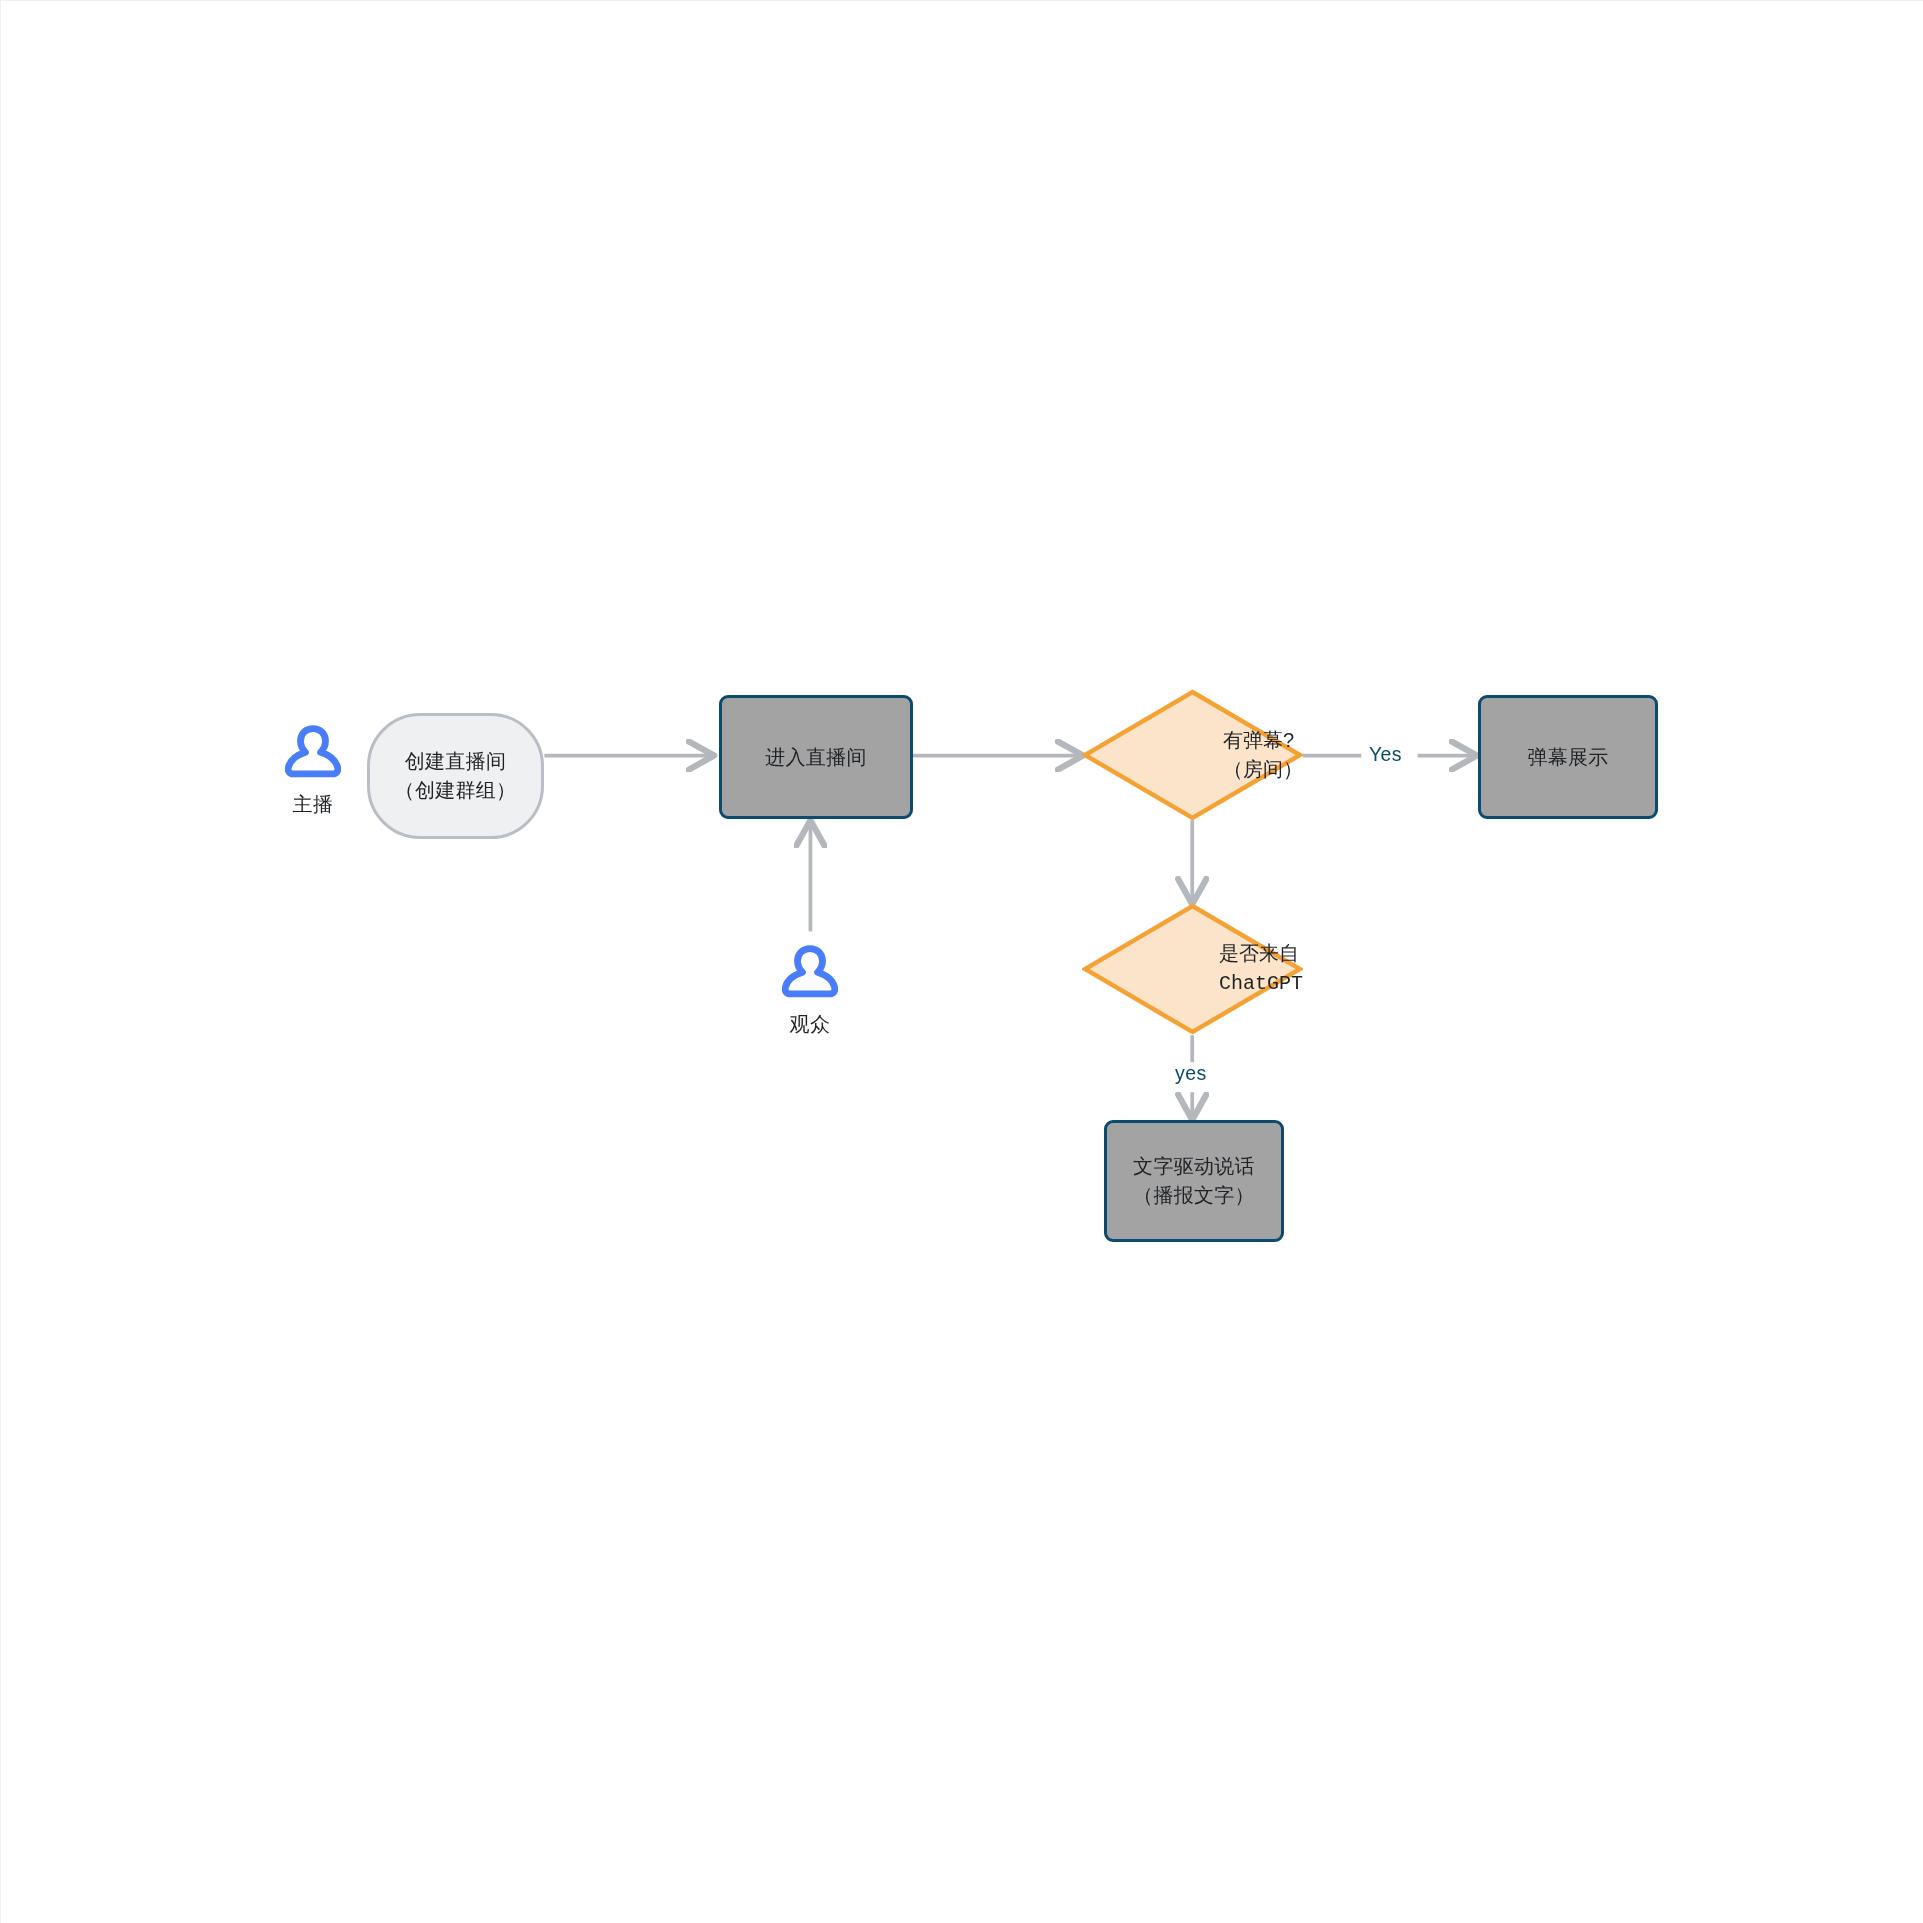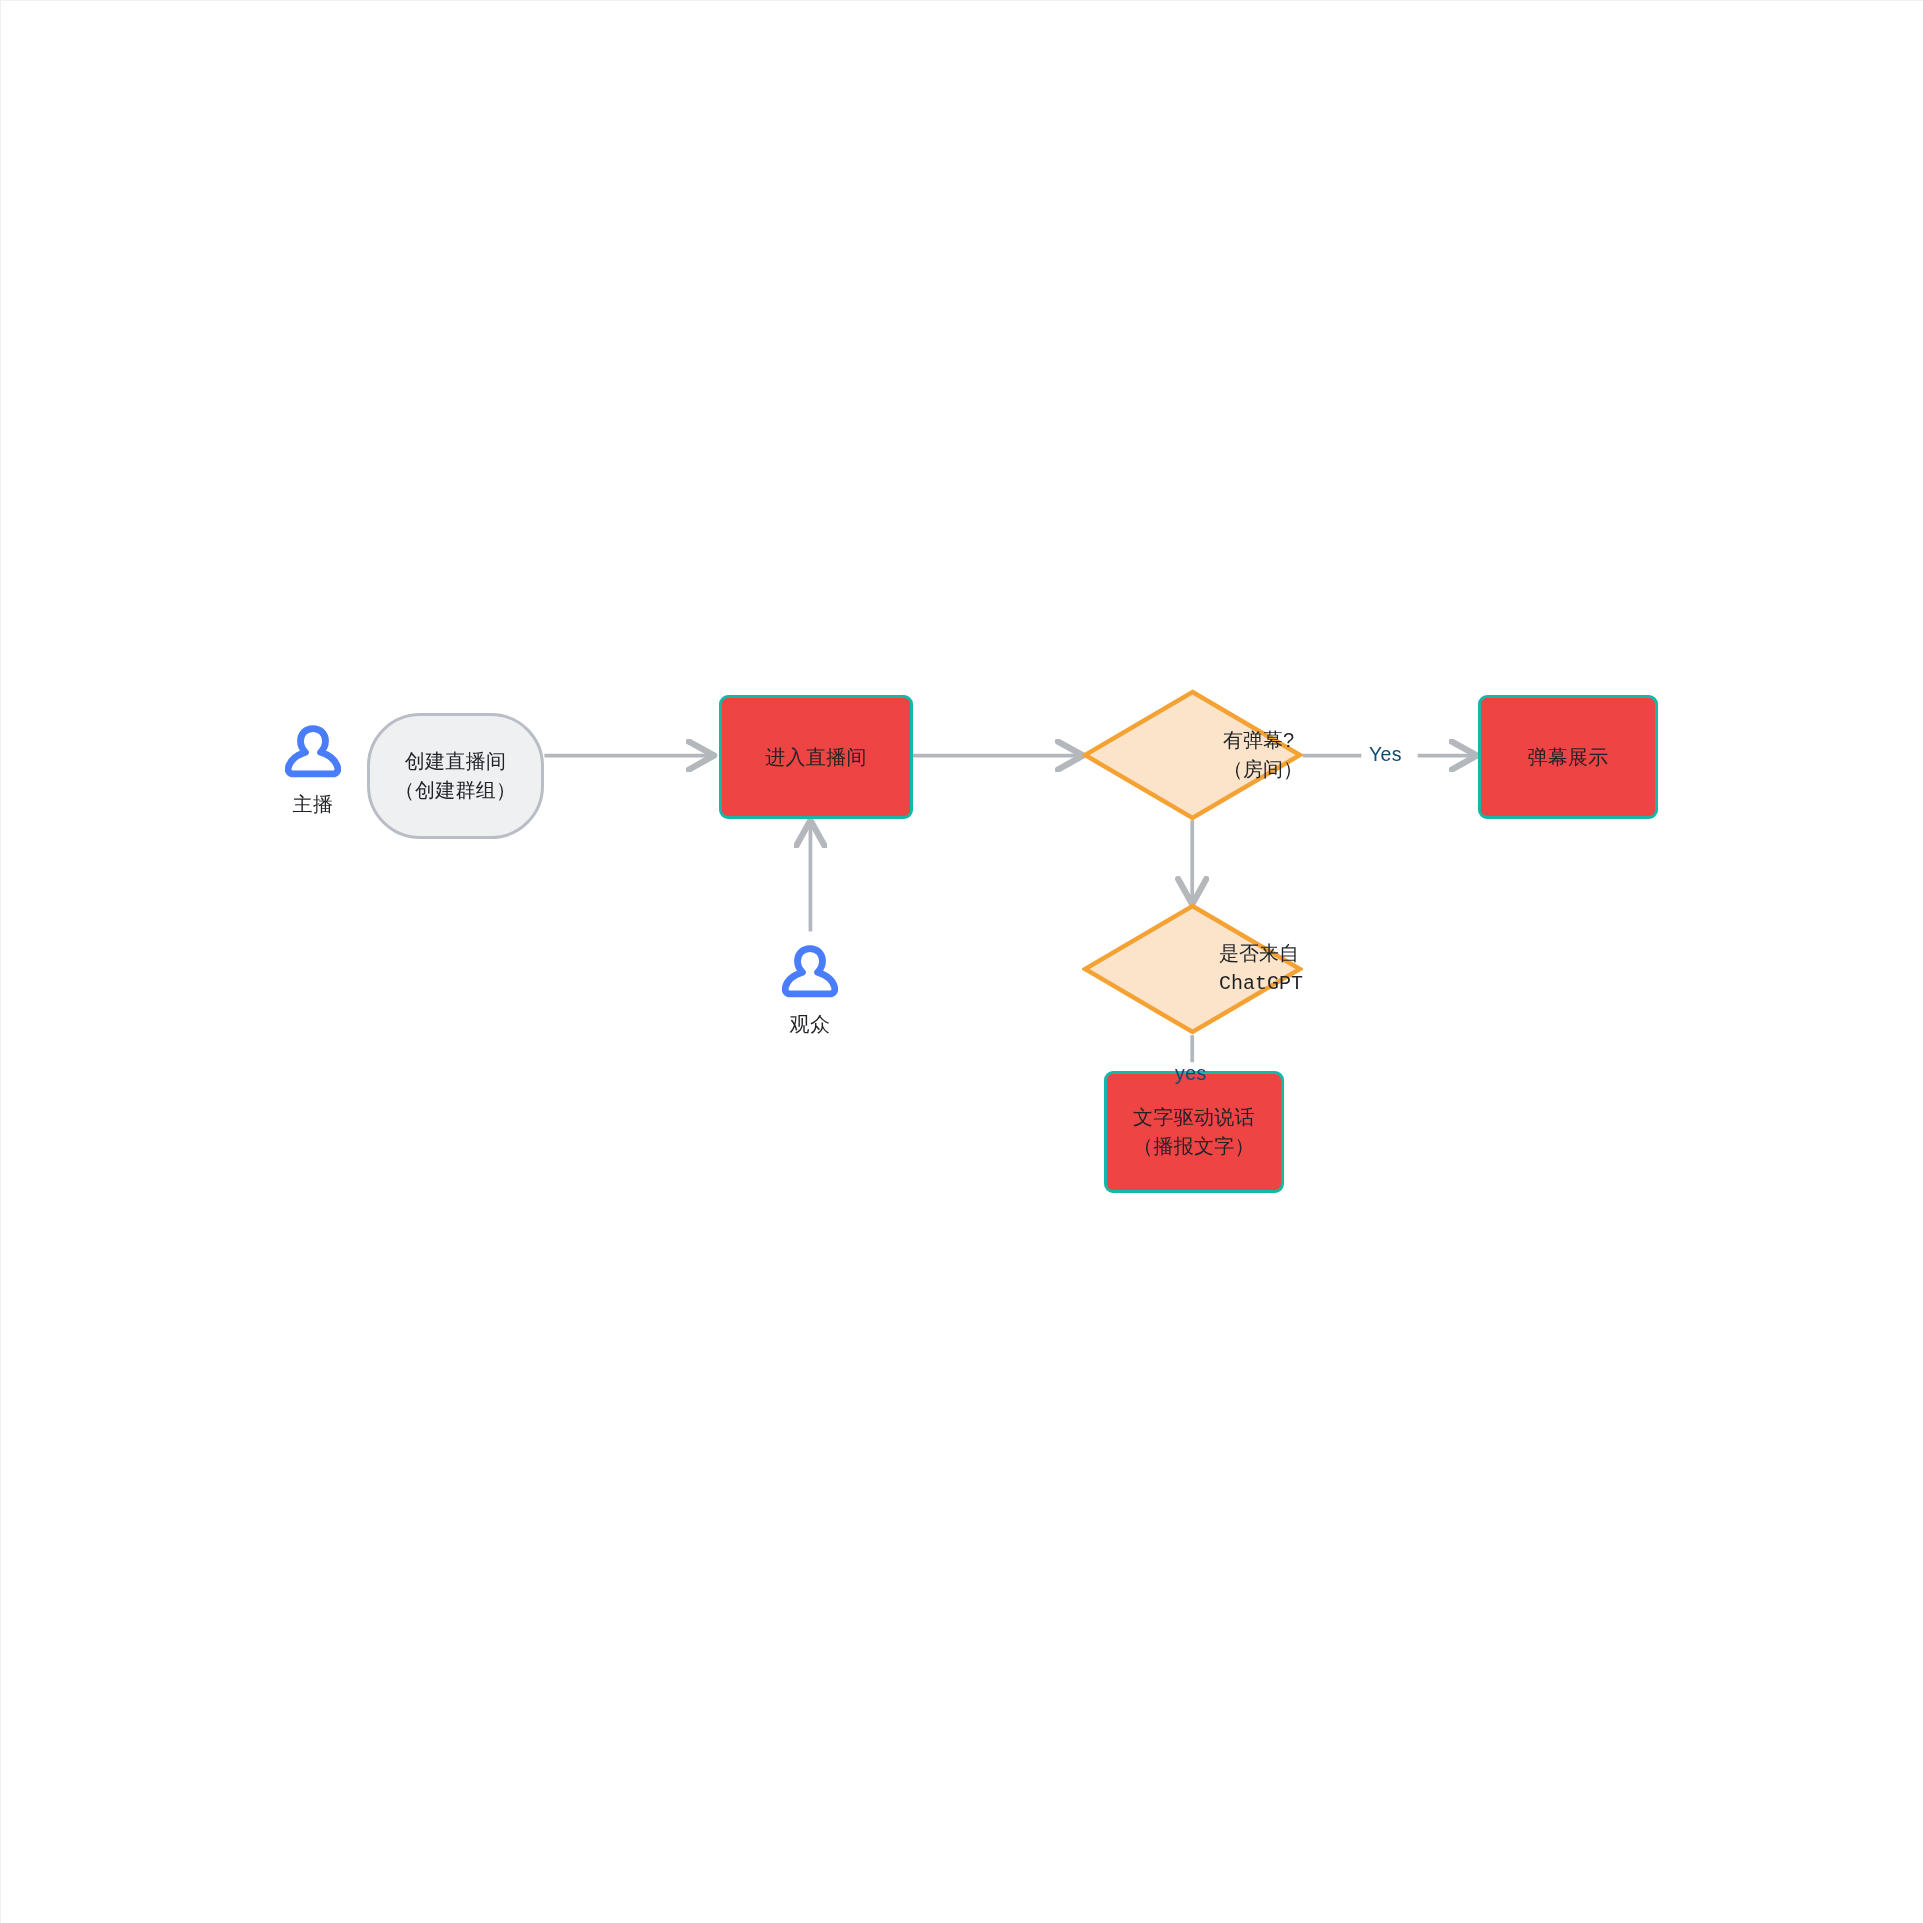--- a/index.html
+++ b/index.html
@@ -38,22 +38,22 @@
   .node .label {
     color: #1f2226;
     font-size: 20px;
     line-height: 1.45;
     letter-spacing: 0.3px;
     white-space: pre-line;
   }
 
   
   .box-blue {
-    background: #ef4444;
-    border: 3px solid #14b8a6;
+    background: #a3a3a3;
+    border: 3px solid #0c4a6e;
     border-radius: 9px;
   }
 
   
   .stadium-grey {
     background: #eff0f2;
     border: 3px solid #b9bdc5;
     border-radius: 53px;
     margin-top: 21px;
   }
@@ -180,21 +180,21 @@
   </div>
 
   <div class="diamond" style="left:1081px; top:902px; width:221px; height:132px;font-family:Liberation Mono, monospace;">
     <svg class="dshape" viewBox="0 0 294 176" preserveAspectRatio="none">
       <polygon points="147,4 290,88 147,172 4,88" fill="#fbe4c9" stroke="#f5a234" stroke-width="6" stroke-linejoin="miter"></polygon>
     </svg>
     <div class="label">是否来自
 ChatGPT</div>
   </div>
 
-  <div class="node box-blue" style="left:1103px; top:1070px; width:180px; height:122px;">
+  <div class="node box-blue" style="left:1103px; top:1119px; width:180px; height:122px;">
     <div class="label">文字驱动说话
 （播报文字）</div>
   </div>
 
   <div class="edge-label" style="left:1368px; top:742px;">Yes</div>
 
   <div class="edge-label" style="left:1174px; top:1061px;">yes</div>
 
 </div>
 

